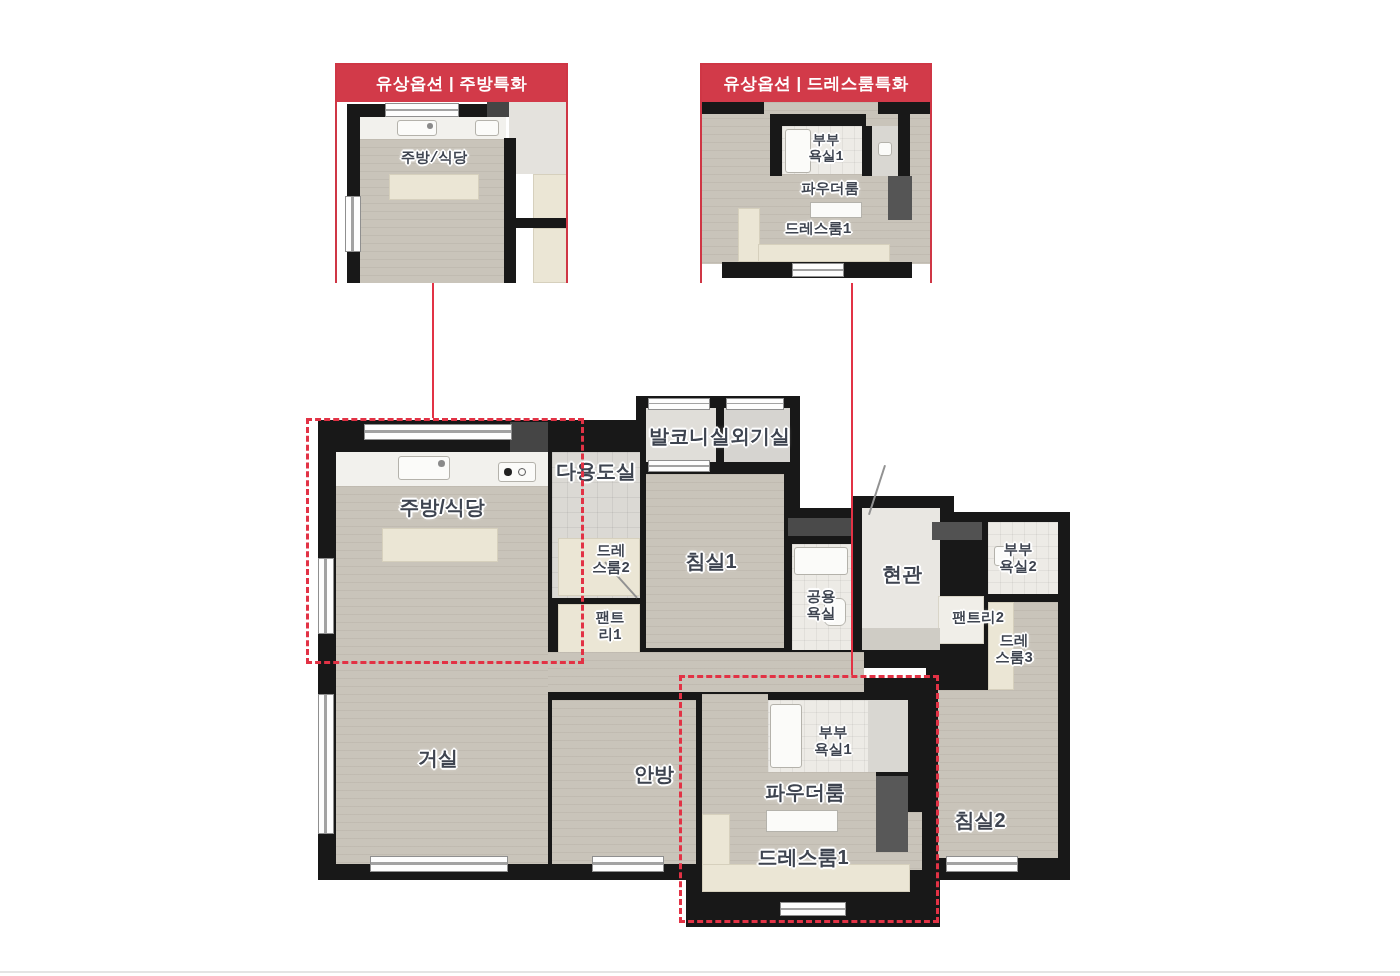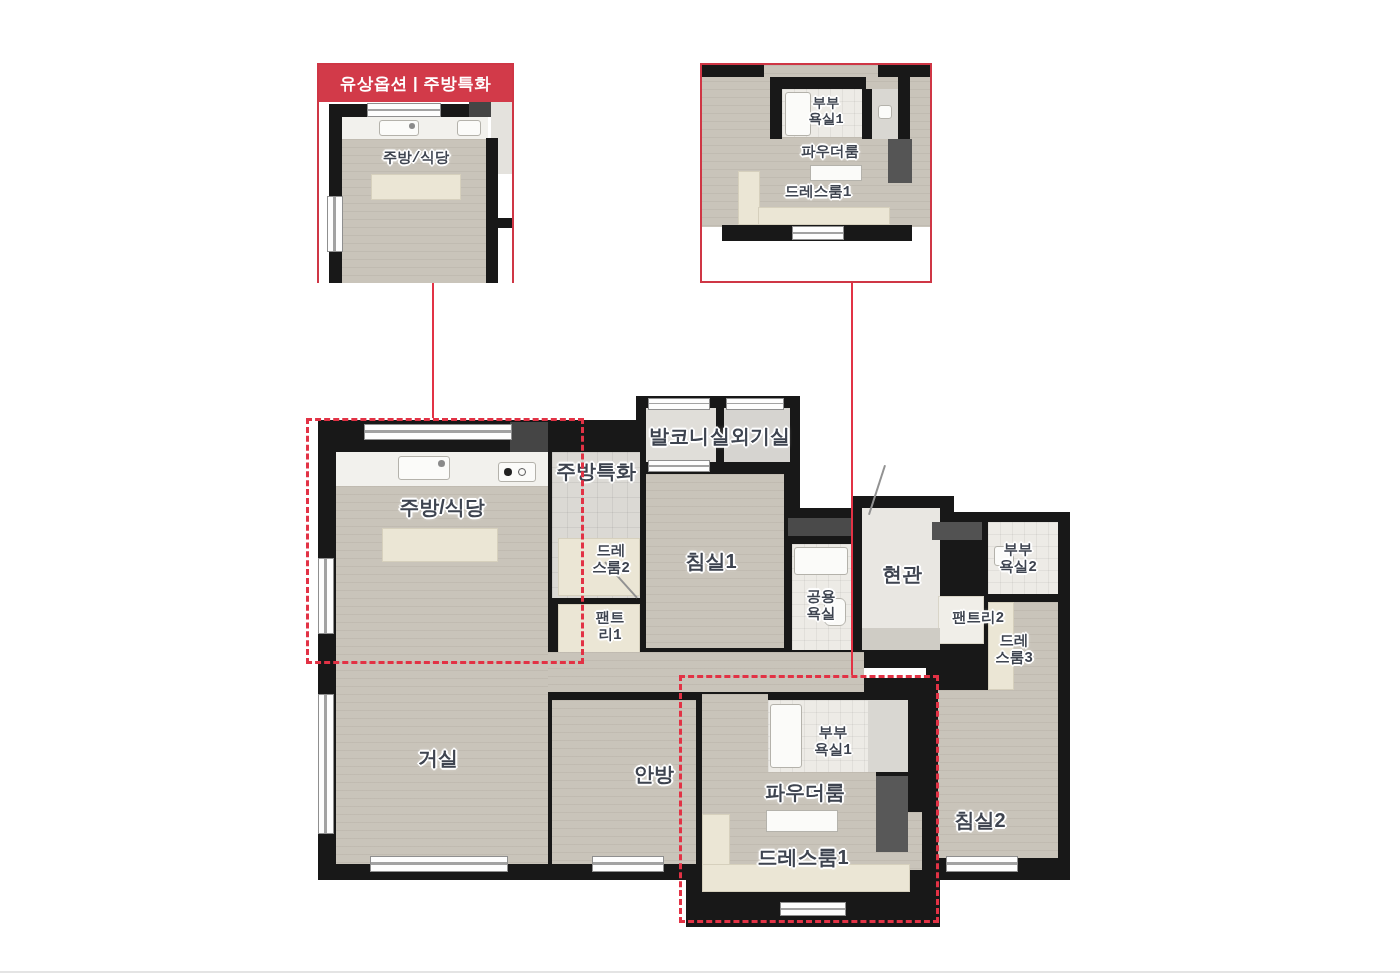--- a/index.html
+++ b/index.html
@@ -119,21 +119,21 @@
   <div class="winh z4" style="left:364px;top:424px;width:148px;height:16px"></div>
   <div class="winh z4" style="left:648px;top:398px;width:62px;height:12px"></div>
   <div class="winh z4" style="left:726px;top:398px;width:58px;height:12px"></div>
   <div class="winh z4" style="left:648px;top:460px;width:62px;height:12px"></div>
   <div class="winh z4" style="left:370px;top:856px;width:138px;height:16px"></div>
   <div class="winh z4" style="left:592px;top:856px;width:72px;height:16px"></div>
   <div class="winh z4" style="left:946px;top:856px;width:72px;height:16px"></div>
   <div class="winh z4" style="left:780px;top:902px;width:66px;height:14px"></div>
 
   <div class="lb" style="left:442px;top:508px">주방/식당</div>
-  <div class="lb" style="left:596px;top:472px">주방특화</div>
+  <div class="lb" style="left:596px;top:472px">다용도실</div>
   <div class="lb" style="left:679px;top:437px">발코니</div>
   <div class="lb" style="left:750px;top:437px">실외기실</div>
   <div class="lb" style="left:711px;top:562px">침실1</div>
   <div class="lbs" style="left:611px;top:560px">드레
 스룸2</div>
   <div class="lbs" style="left:610px;top:627px">팬트
 리1</div>
   <div class="lbs" style="left:821px;top:606px">공용
 욕실</div>
   <div class="lb" style="left:902px;top:575px">현관</div>
@@ -148,21 +148,21 @@
 욕실1</div>
   <div class="lb" style="left:805px;top:793px">파우더룸</div>
   <div class="lb" style="left:803px;top:858px">드레스룸1</div>
   <div class="lb" style="left:980px;top:821px">침실2</div>
 
   <div class="dashbox" style="left:306px;top:418px;width:272px;height:240px"></div>
   <div class="dashbox" style="left:679px;top:675px;width:254px;height:242px"></div>
   <div class="redline" style="left:432px;top:283px;height:135px"></div>
   <div class="redline" style="left:851px;top:283px;height:392px"></div>
 
-  <div class="inset" style="left:317px;top:63px;width:197px;height:220px">
+  <div class="inset" style="left:335px;top:63px;width:233px;height:220px">
     <div class="inset-hd">유상옵션 | 주방특화</div>
     <div class="inset-bd">
       <div class="wall" style="left:10px;top:2px;width:162px;height:13px"></div>
       <div class="winh" style="left:48px;top:1px;width:74px;height:14px"></div>
       <div class="wall" style="left:10px;top:2px;width:13px;height:179px"></div>
       <div class="dark" style="left:150px;top:0;width:22px;height:15px;background:#454545"></div>
       <div class="tile" style="left:172px;top:0;width:61px;height:72px;background:#e4e2dd"></div>
       <div class="wood" style="left:23px;top:37px;width:144px;height:144px"></div>
       <div class="white" style="left:23px;top:15px;width:146px;height:22px"></div>
       <div class="fix" style="left:60px;top:18px;width:40px;height:16px"></div>
@@ -172,20 +172,21 @@
       <div class="cream" style="left:196px;top:72px;width:37px;height:46px"></div>
       <div class="wall" style="left:179px;top:116px;width:54px;height:10px"></div>
       <div class="cream" style="left:196px;top:126px;width:37px;height:55px"></div>
       <div class="cream" style="left:52px;top:72px;width:90px;height:26px"></div>
       <div class="winv" style="left:8px;top:94px;width:16px;height:56px"></div>
       <div class="lbs" style="left:97px;top:57px">주방/식당</div>
     </div>
   </div>
 
   <div class="inset" style="left:700px;top:63px;width:232px;height:220px">
+    <div class="inset-hd">유상옵션 | 드레스룸특화</div>
     <div class="inset-bd">
       <div class="wood" style="left:0;top:0;width:228px;height:162px"></div>
       <div class="wall" style="left:0;top:0;width:62px;height:12px"></div>
       <div class="wall" style="left:176px;top:0;width:52px;height:12px"></div>
       <div class="wall" style="left:68px;top:12px;width:12px;height:62px"></div>
       <div class="wall" style="left:76px;top:12px;width:88px;height:12px"></div>
       <div class="wall" style="left:196px;top:12px;width:12px;height:62px"></div>
       <div class="btile" style="left:80px;top:24px;width:80px;height:48px"></div>
       <div class="fix" style="left:83px;top:27px;width:26px;height:44px"></div>
       <div class="wall" style="left:160px;top:24px;width:10px;height:50px"></div>

